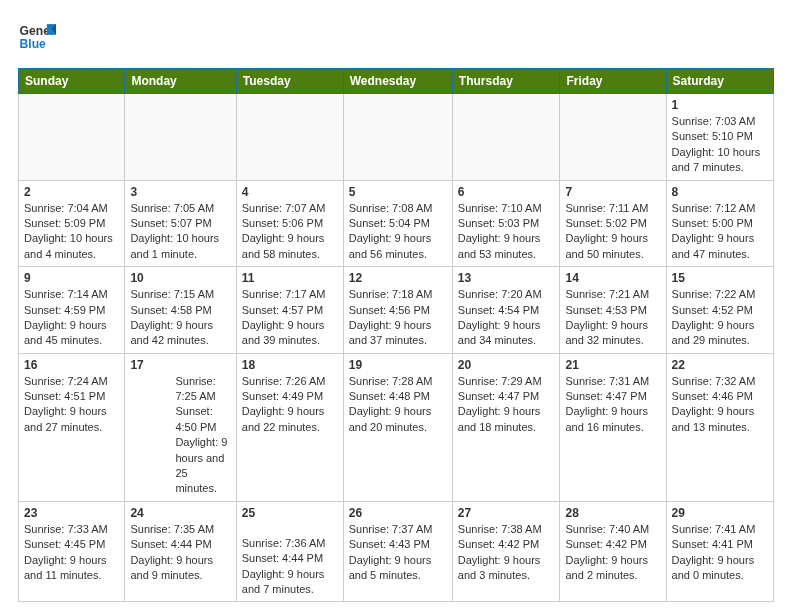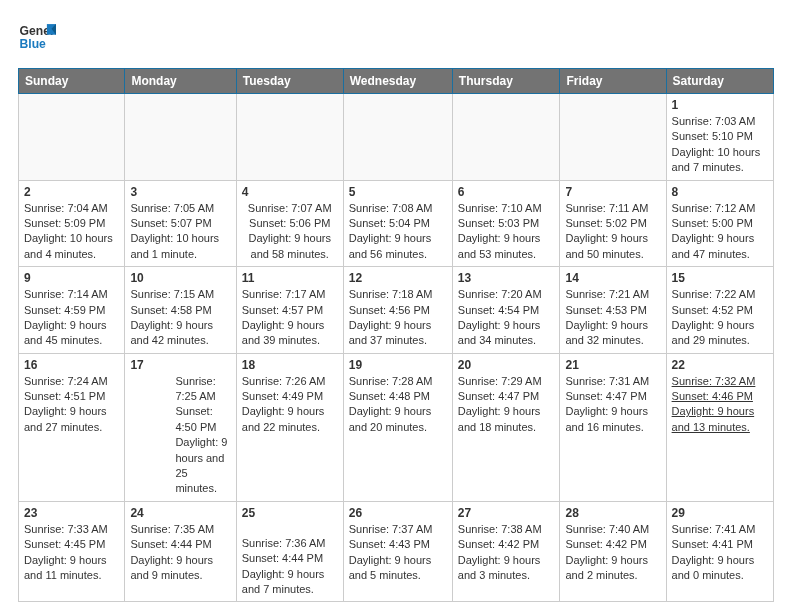--- a/index.html
+++ b/index.html
@@ -44,21 +44,21 @@
       font-size: 14px;
       color: #555;
       margin-top: 2px;
     }
     .calendar {
       width: 100%;
       border-collapse: collapse;
       border: 1px solid #ccc;
     }
     .calendar th {
-      background-color: #737373;
+      background-color: #4d7c0f;
       color: #fff;
       font-size: 12px;
       font-weight: bold;
       padding: 5px 6px;
       text-align: left;
       border: 1px solid #1a6fa0;
     }
     .calendar td {
       border: 1px solid #ccc;
       vertical-align: top;
@@ -144,21 +144,21 @@
 Daylight: 10 hours and 4 minutes.</div>
           </td>
           <td>
             <div class="day-number">3</div>
             <div class="day-info" style="white-space: pre-line;">Sunrise: 7:05 AM
 Sunset: 5:07 PM
 Daylight: 10 hours and 1 minute.</div>
           </td>
           <td>
             <div class="day-number">4</div>
-            <div class="day-info" style="white-space: pre-line; text-align: center;">Sunrise: 7:07 AM
+            <div class="day-info" style="white-space: pre-line;">Sunrise: 7:07 AM
 Sunset: 5:06 PM
 Daylight: 9 hours and 58 minutes.</div>
           </td>
           <td>
             <div class="day-number">5</div>
             <div class="day-info" style="white-space: pre-line;">Sunrise: 7:08 AM
 Sunset: 5:04 PM
 Daylight: 9 hours and 56 minutes.</div>
           </td>
           <td>
@@ -256,21 +256,21 @@
 Daylight: 9 hours and 18 minutes.</div>
           </td>
           <td>
             <div class="day-number">21</div>
             <div class="day-info" style="white-space: pre-line;">Sunrise: 7:31 AM
 Sunset: 4:47 PM
 Daylight: 9 hours and 16 minutes.</div>
           </td>
           <td>
             <div class="day-number">22</div>
-            <div class="day-info" style="white-space: pre-line; text-decoration: underline;">Sunrise: 7:32 AM
+            <div class="day-info" style="white-space: pre-line;">Sunrise: 7:32 AM
 Sunset: 4:46 PM
 Daylight: 9 hours and 13 minutes.</div>
           </td>
         </tr>
         <tr>
           <td>
             <div class="day-number">23</div>
             <div class="day-info" style="white-space: pre-line;">Sunrise: 7:33 AM
 Sunset: 4:45 PM
 Daylight: 9 hours and 11 minutes.</div>

